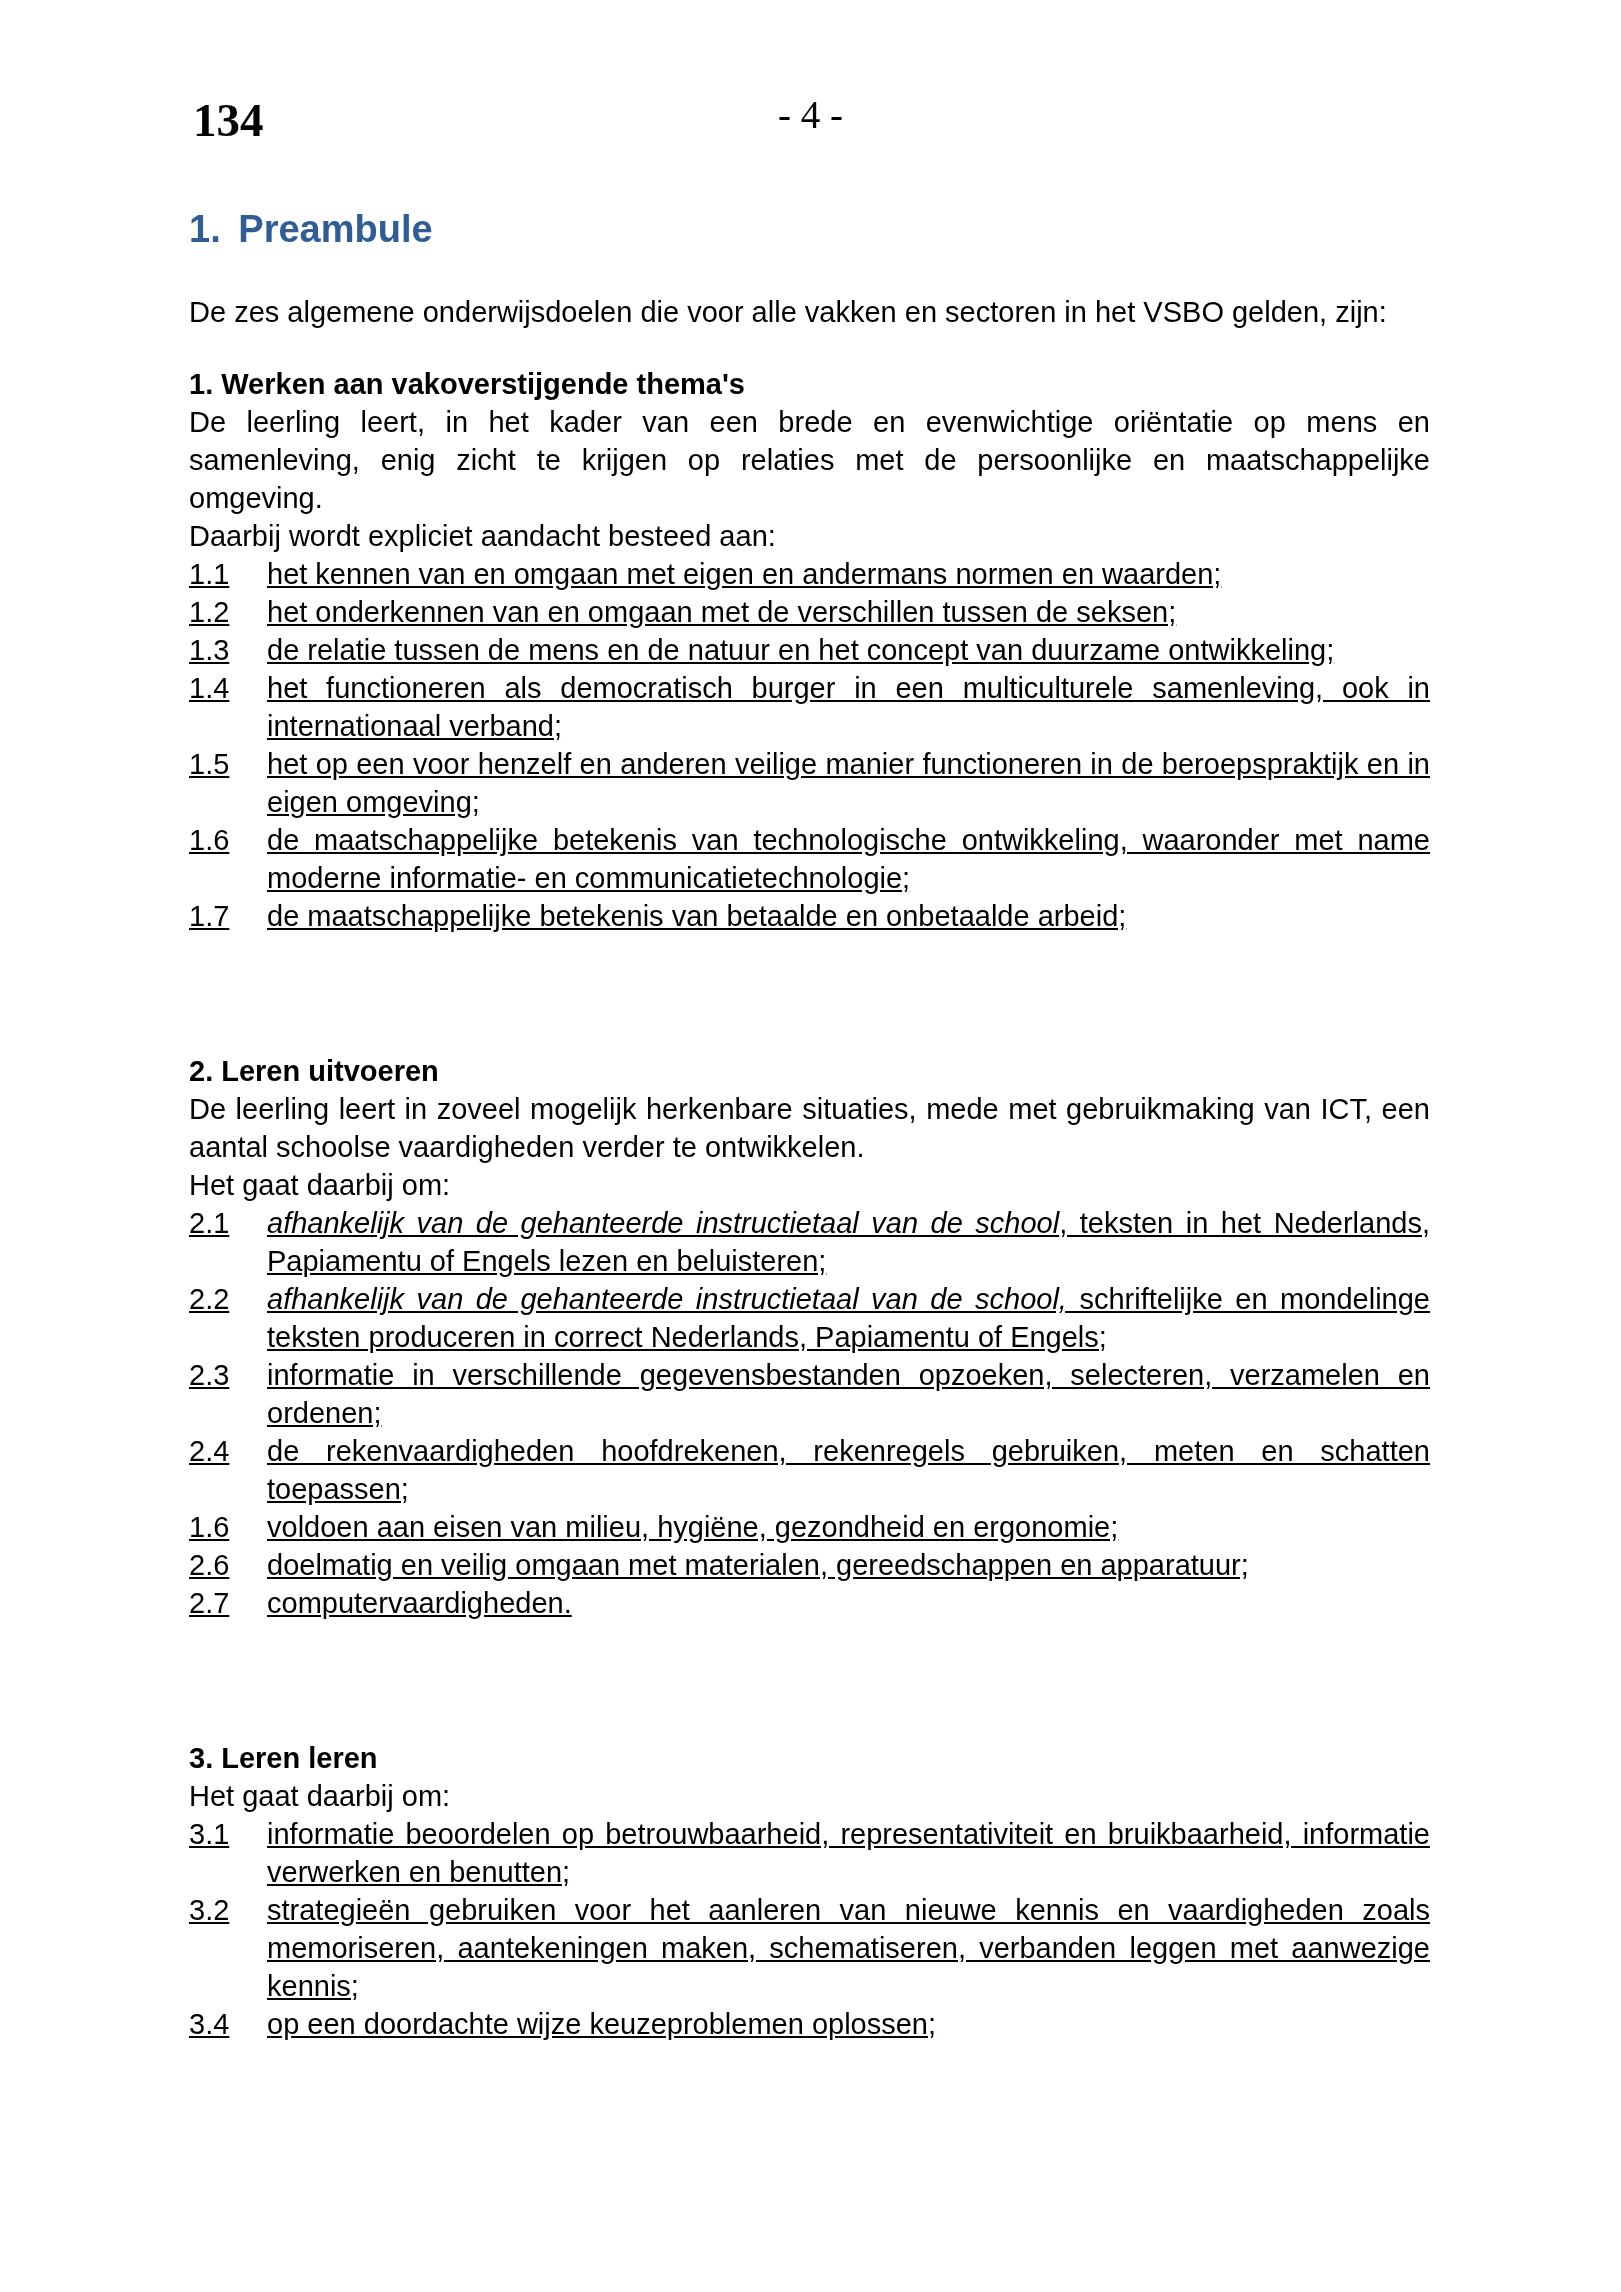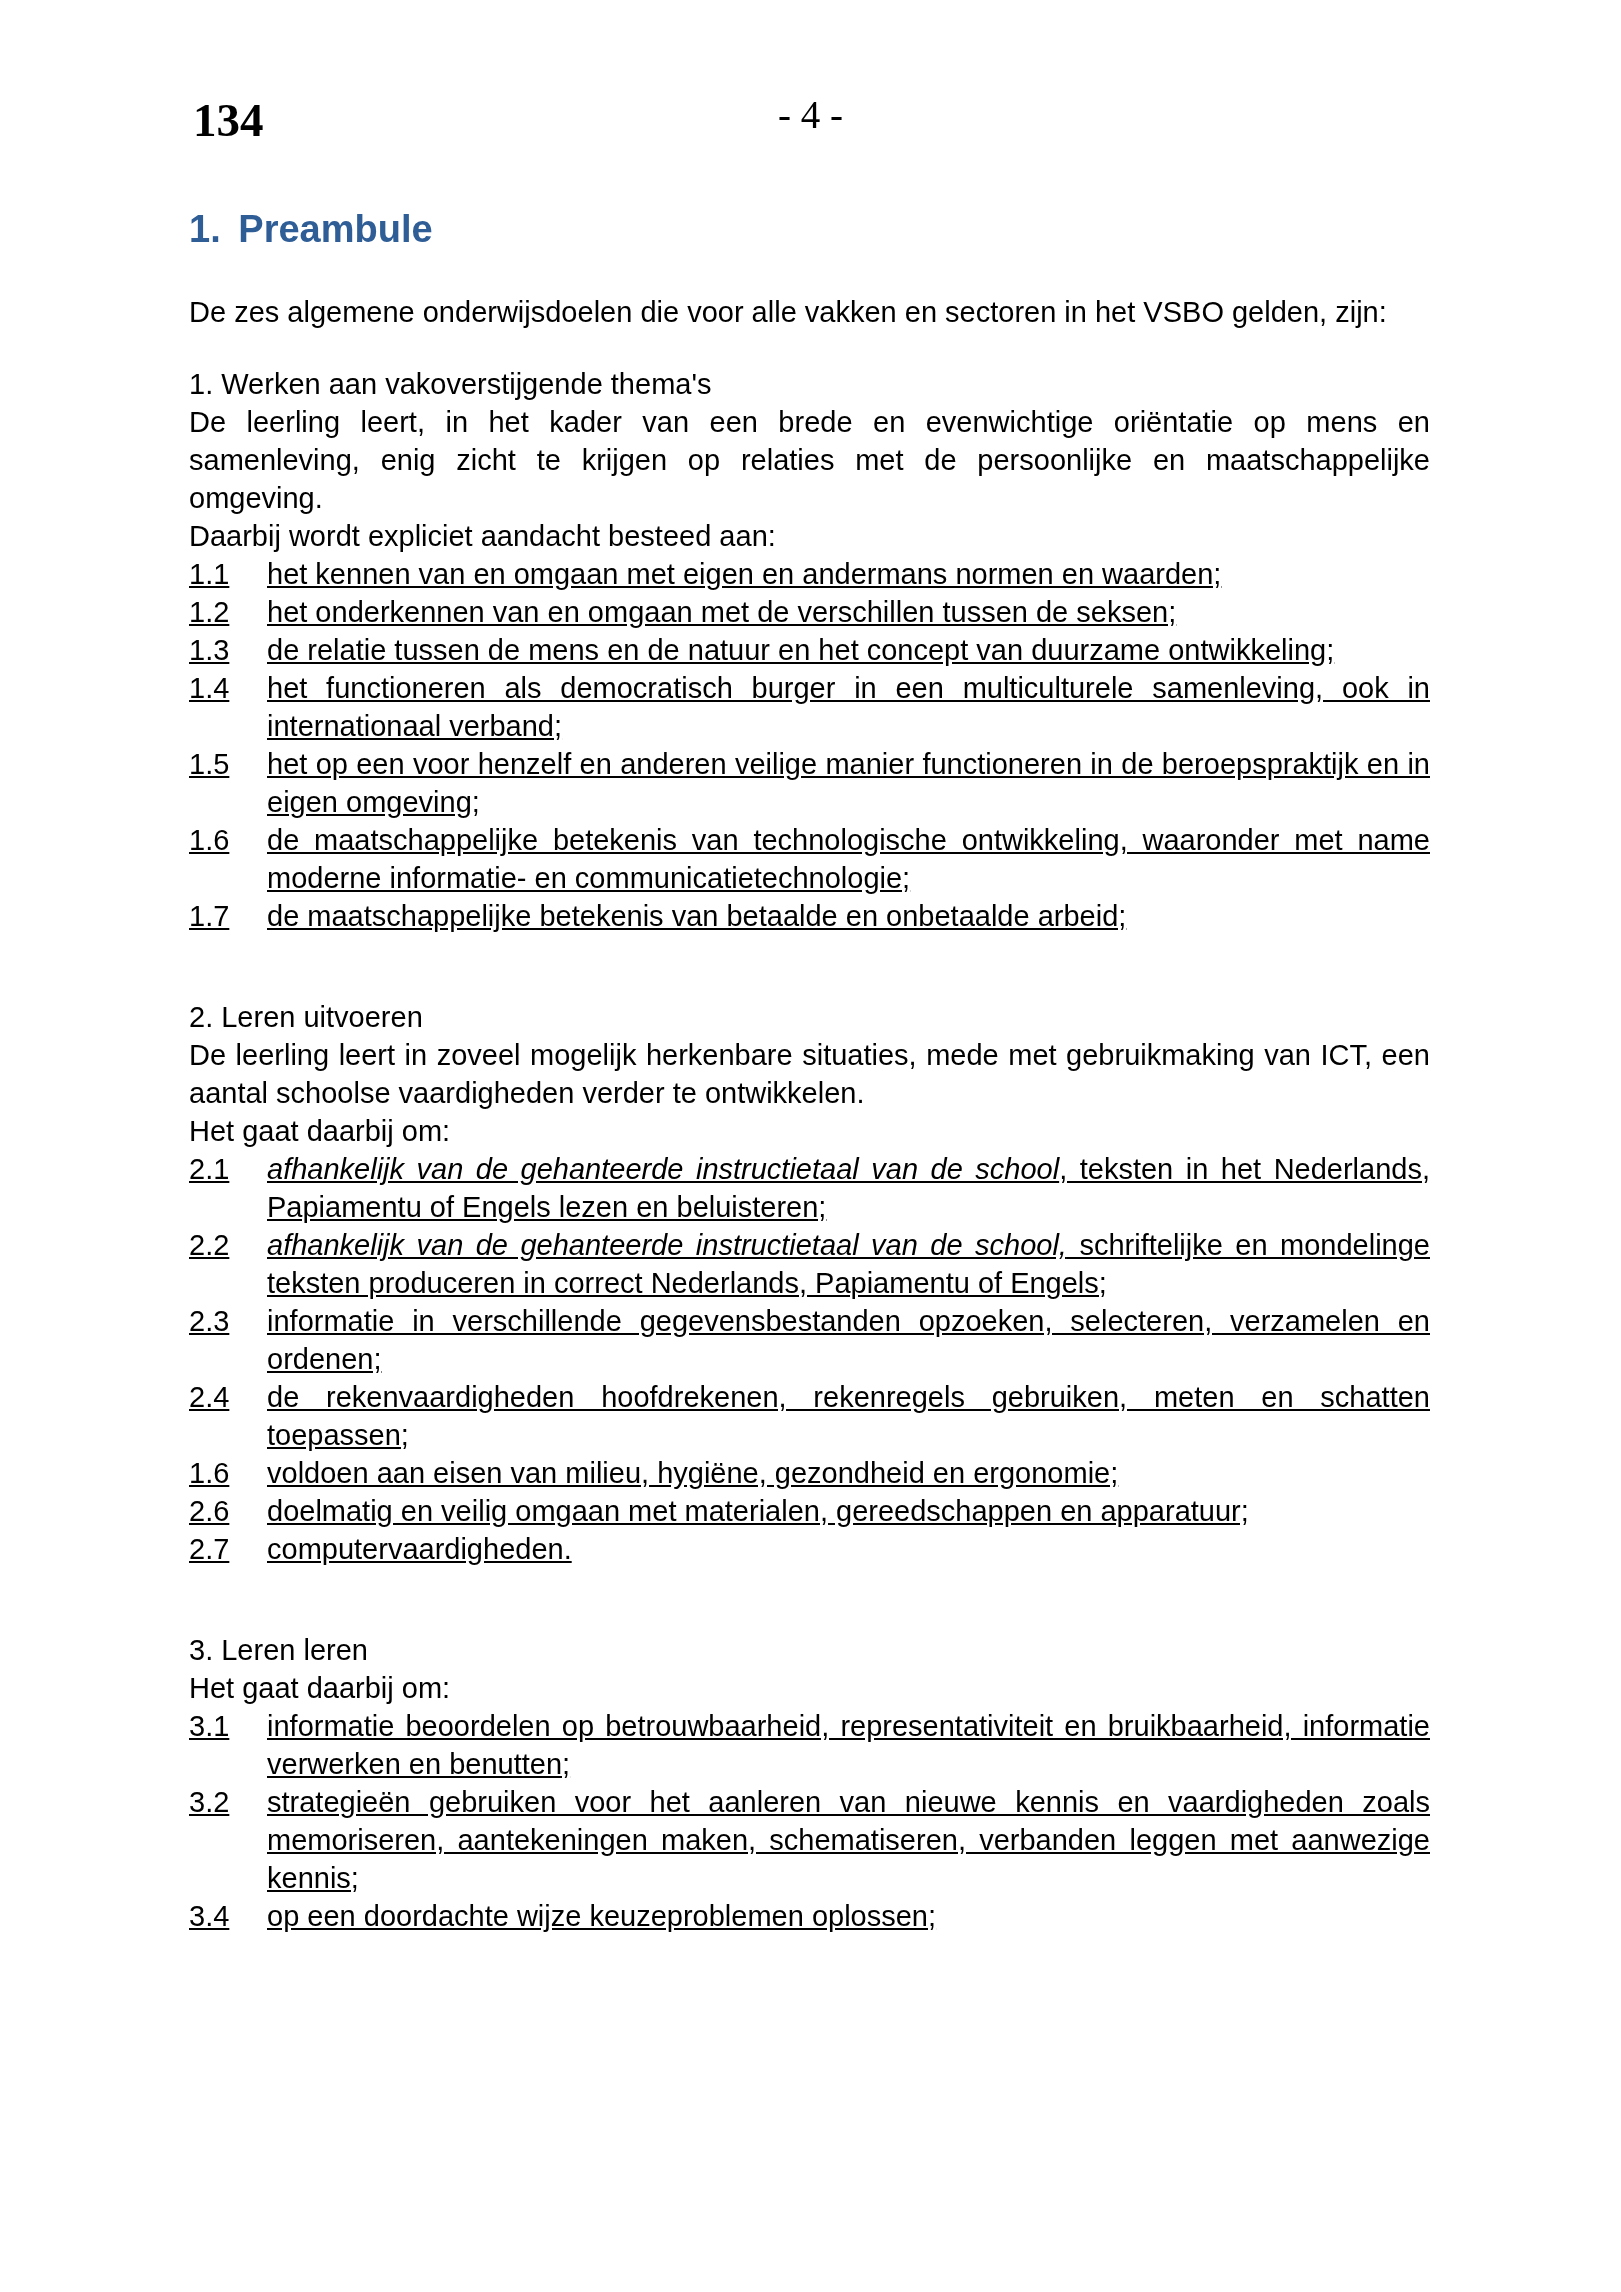--- a/index.html
+++ b/index.html
@@ -63,25 +63,25 @@
     left: 189px;
     top: 273px;
     width: 1241px;
     font-size: 29px;
     line-height: 38px;
     text-align: justify;
   }
   .content p { margin: 0; }
   p.intro { white-space: nowrap; text-align: left; margin-top: 20px; }
   .doc-section { margin-top: 34px; }
-  .doc-section + .doc-section { margin-top: 63px; }
+  .doc-section + .doc-section { margin-top: 117px; }
   .sec-heading {
     margin: 0;
     font-size: 29px;
-    font-weight: normal;
+    font-weight: bold;
     line-height: 38px;
     text-align: left;
     white-space: nowrap;
   }
   .li { display: flex; align-items: flex-start; text-decoration: underline; }
   .num { flex: 0 0 78px; text-align: left; }
   .li-text { flex: 1 1 auto; text-align: justify; }
   em { font-style: italic; }
 </style>
 </head>

